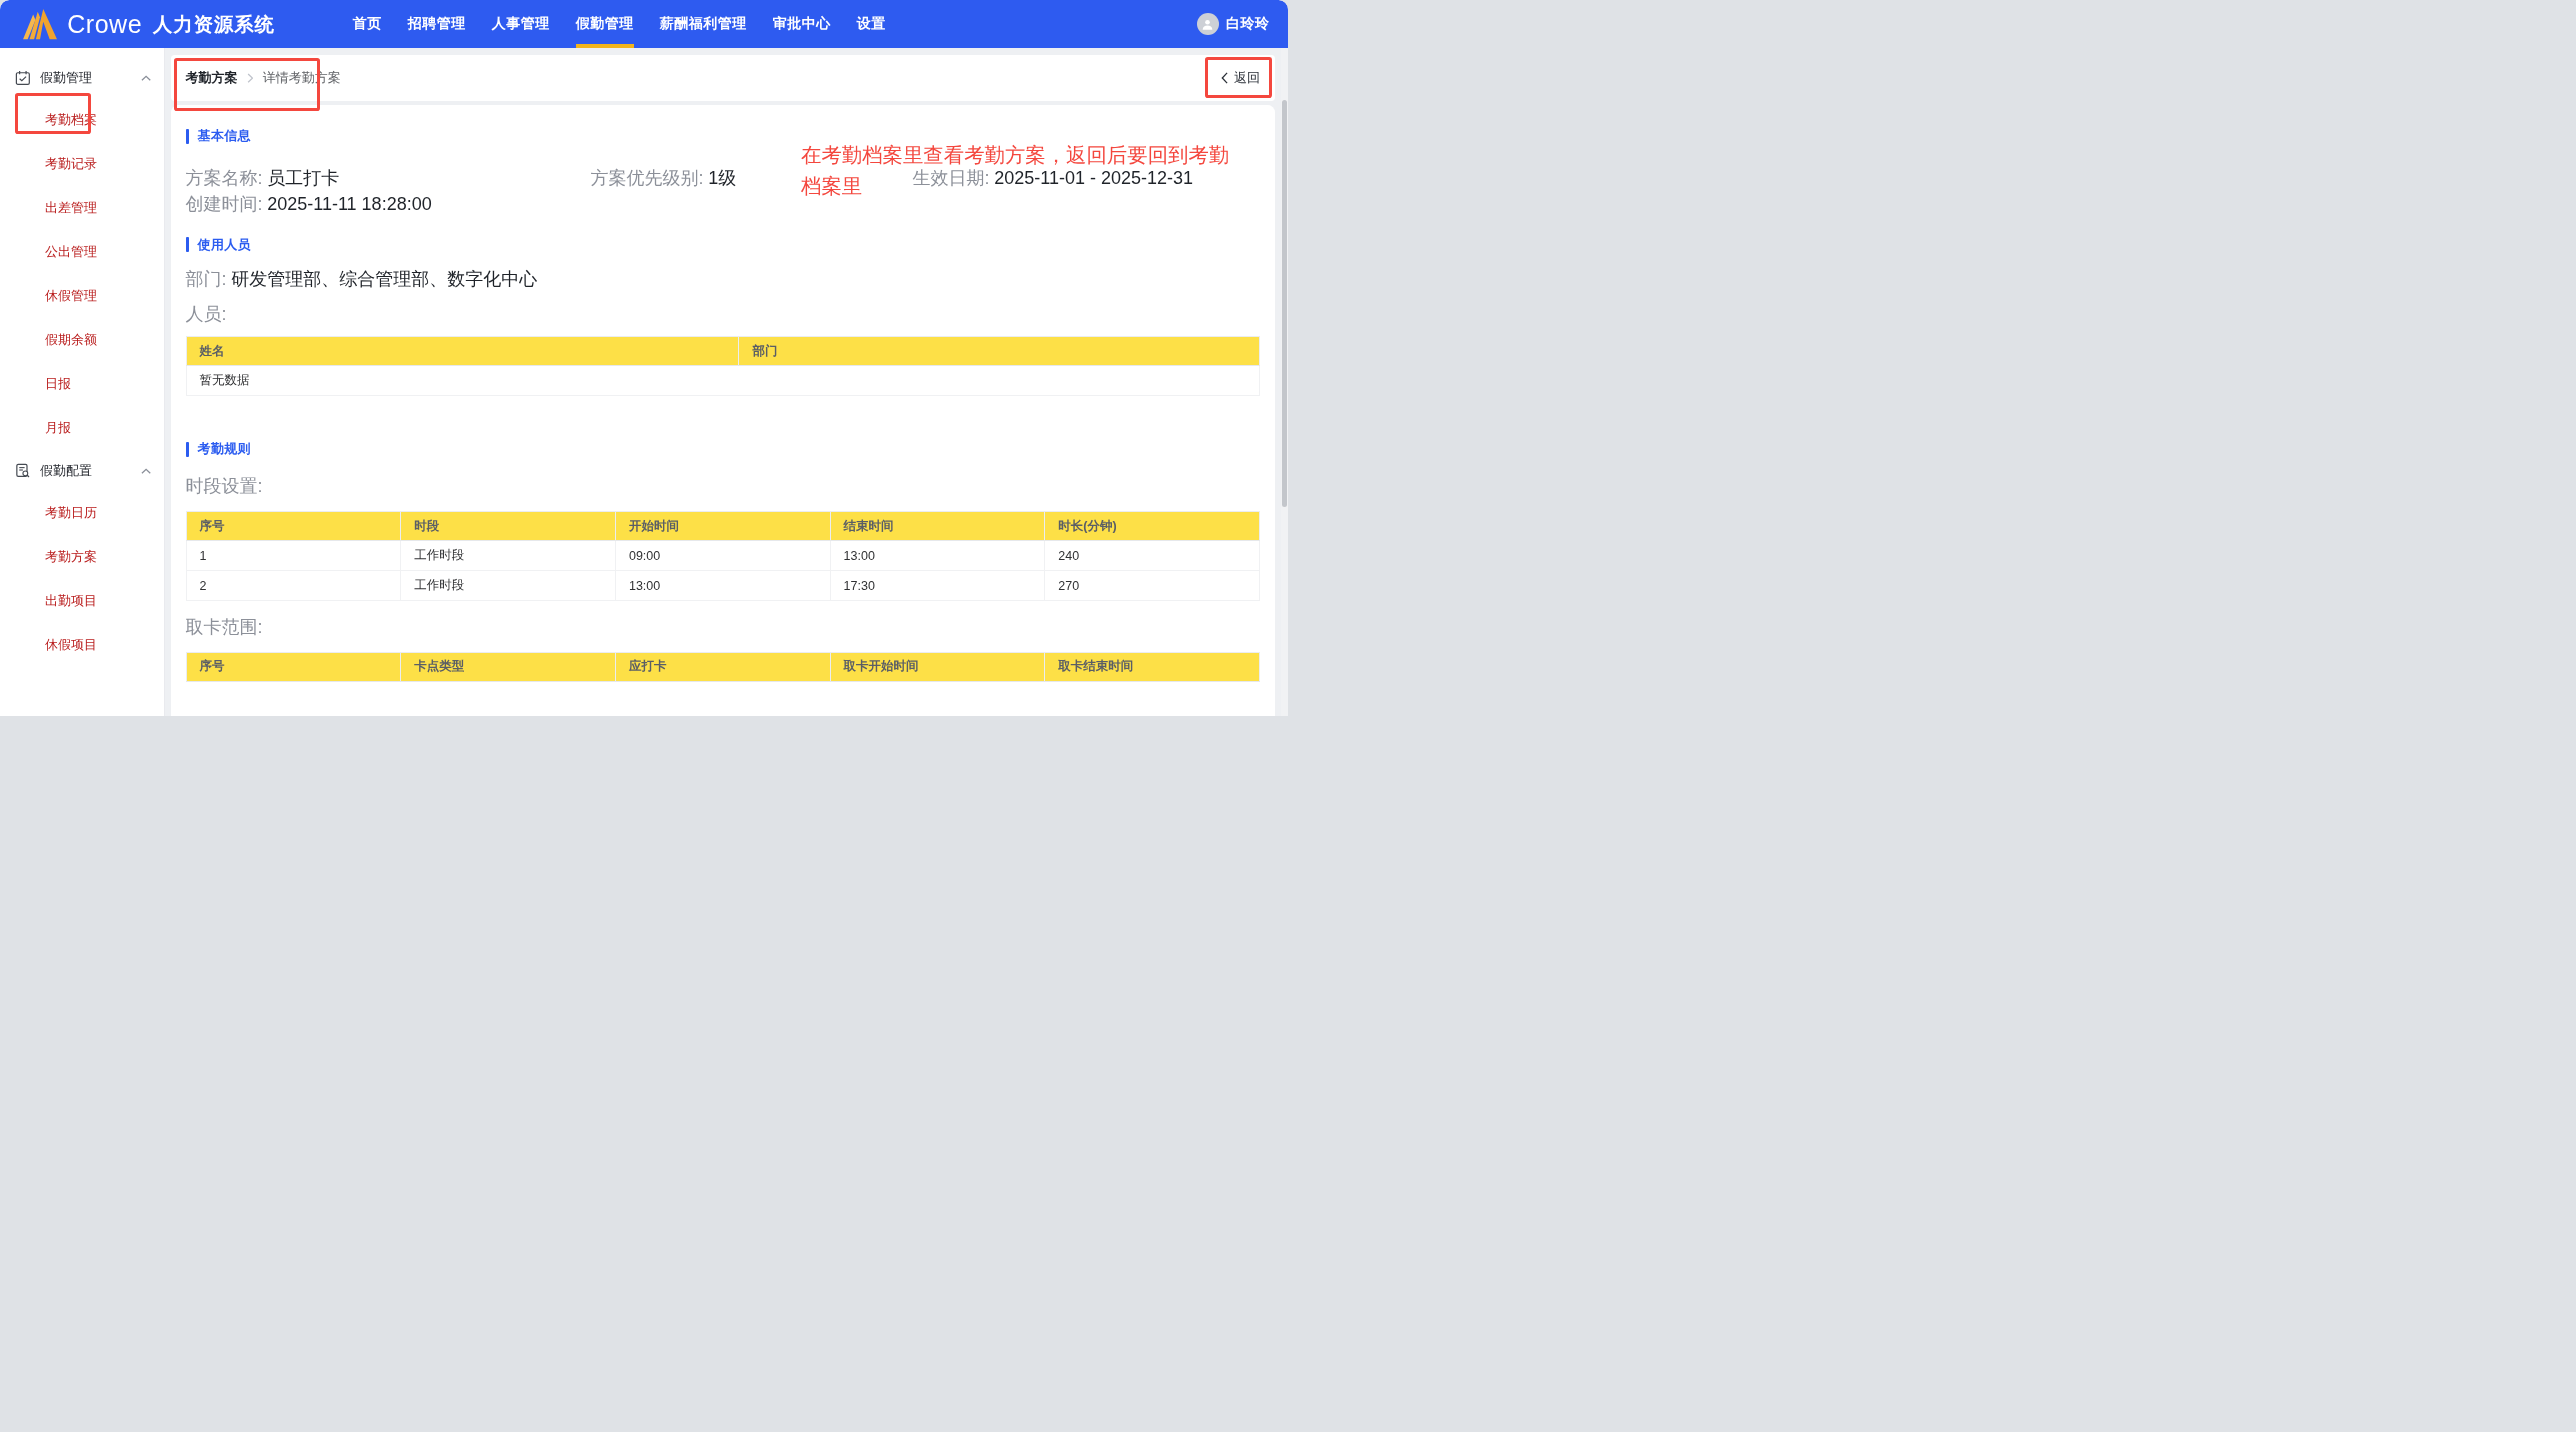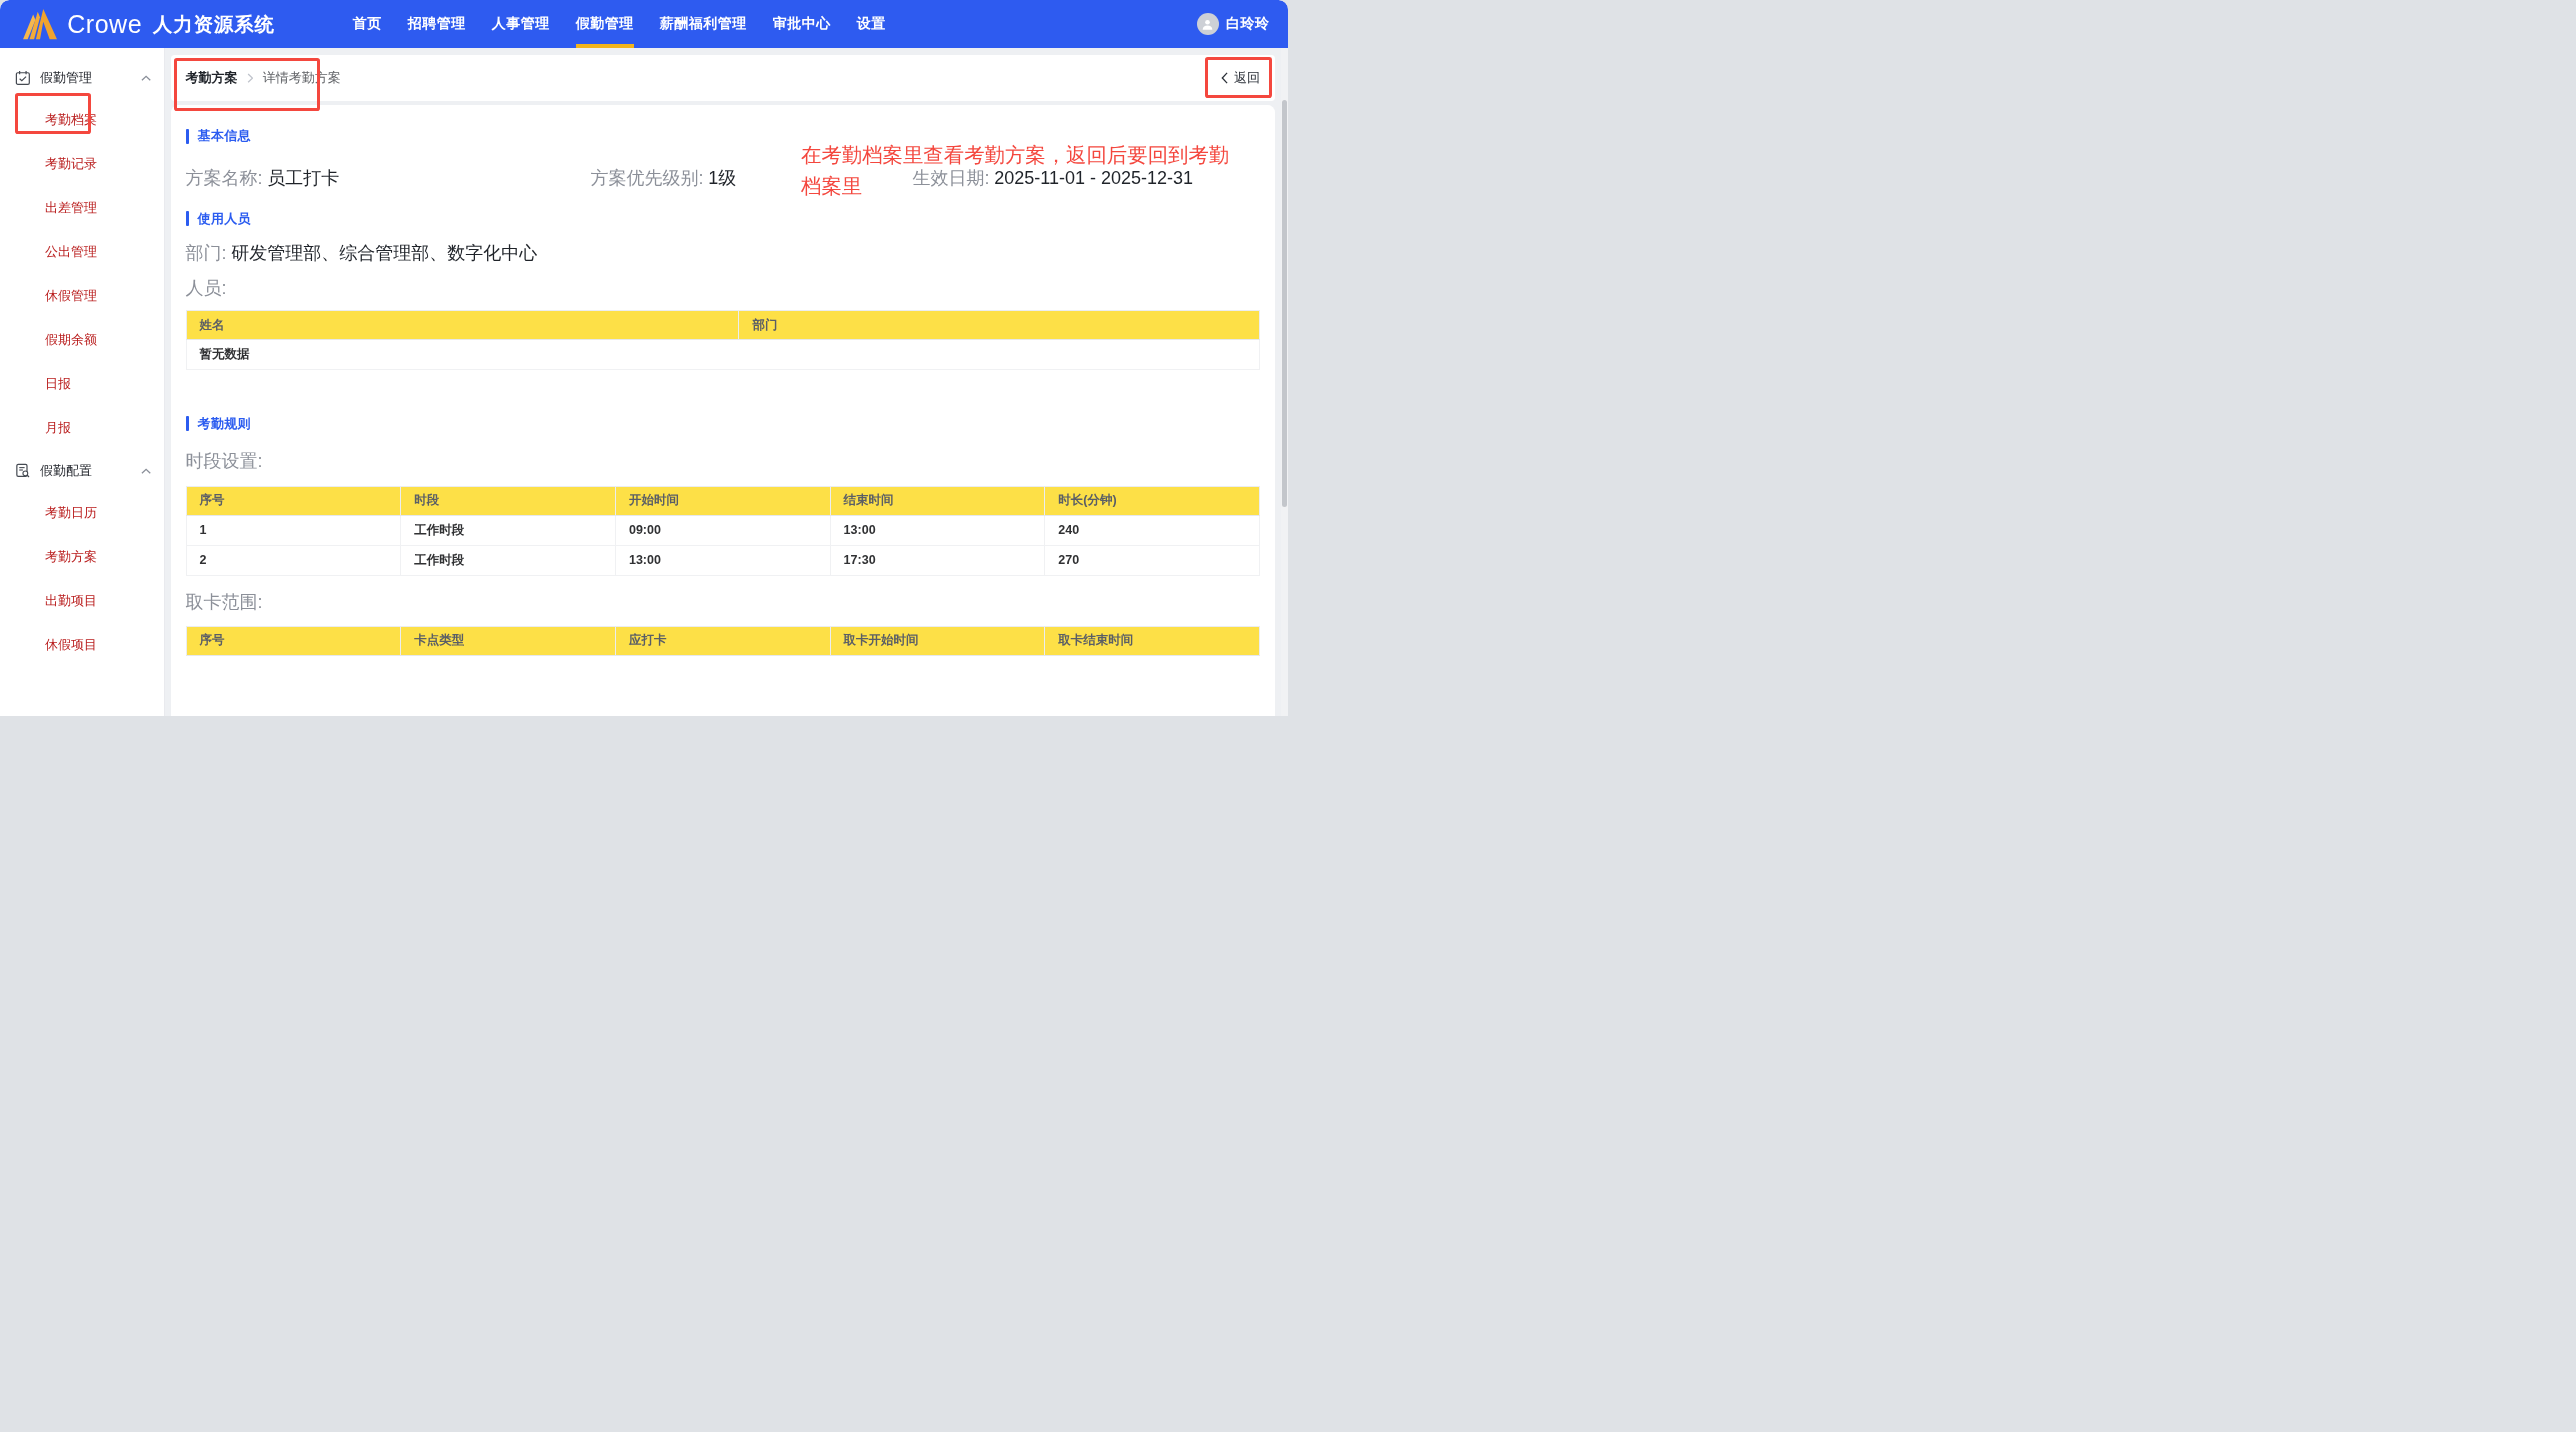--- a/index.html
+++ b/index.html
@@ -47,21 +47,21 @@
   .fcol { position:absolute; top:0; white-space:nowrap; }
   .fcol.c1 { left:0; } .fcol.c2 { left:362px;margin-left:43px; } .fcol.c3 { left:727px; }
   .flabel { color:#8c9099; }
   .fvalue { color:#1f2329; margin-left:4.6px; }
   .mt22{margin-top:20.4px}.mt8{margin-top:7.4px}.mt27{margin-top:25px}.mt14{margin-top:13px}
   .mt18{margin-top:16.7px}.mt17{margin-top:15.7px}.mt48{margin-top:44px}.mt15{margin-top:14px}
   .mt20{margin-top:18.5px}.mt19{margin-top:17.6px}
 
   table.dtable { width:100%; border-collapse:collapse; table-layout:fixed; }
   table.dtable th { background:#fde047; color:#5a5e66; font-size:12.5px; font-weight:600; text-align:left; padding:0 0 0 13px; height:29px; border:0.9px solid #ebedf0; border-bottom:0.9px solid #e6e8eb; }
-  table.dtable td { color:#303133; font-size:12.5px; text-align:left; padding:0 0 0 13px; border:0.9px solid #f0f1f3; border-top:none; height:30px;font-weight:bold; }
+  table.dtable td { color:#303133; font-size:12.5px; text-align:left; padding:0 0 0 13px; border:0.9px solid #f0f1f3; border-top:none; height:30px; }
   td.empty-cell { text-align:center; color:#9aa0a8; height:43px; padding:0; }
 
   
   .ann-box { position:absolute; border:3.7px solid #f4473e; border-radius:2.8px; pointer-events:none; }
   .ann-box.b-sidebar { left:15px; top:93px; width:76px; height:41px; }
   .ann-box.b-crumb { left:174px; top:58px; width:146px; height:53px; }
   .ann-box.b-back { left:1205px; top:57px; width:67px; height:41px; }
   .ann-text { position:absolute; left:801px; top:140px; width:481px; color:#f4473e; font-size:20.4px; line-height:30.5px; font-weight:500; pointer-events:none; }
 
   
@@ -169,20 +169,23 @@
 
         <div class="sec-title">
           <span class="bar"></span>
           <span class="txt">基本信息</span>
         </div>
         <div class="frow mt22">
           <span class="fcol c1"><span class="flabel">方案名称:</span><span class="fvalue">员工打卡</span></span>
           <span class="fcol c2"><span class="flabel">方案优先级别:</span><span class="fvalue">1级</span></span>
           <span class="fcol c3"><span class="flabel">生效日期:</span><span class="fvalue">2025-11-01 - 2025-12-31</span></span>
         </div>
+        <div class="frow mt8">
+          <span class="fcol c1"><span class="flabel">创建时间:</span><span class="fvalue">2025-11-11 18:28:00</span></span>
+        </div>
 
         <div class="sec-title mt27">
           <span class="bar"></span>
           <span class="txt">使用人员</span>
         </div>
         <div class="frow mt14">
           <span class="fcol c1"><span class="flabel">部门:</span><span class="fvalue">研发管理部、综合管理部、数字化中心</span></span>
         </div>
         <div class="frow mt18">
           <span class="fcol c1"><span class="flabel">人员:</span></span>

